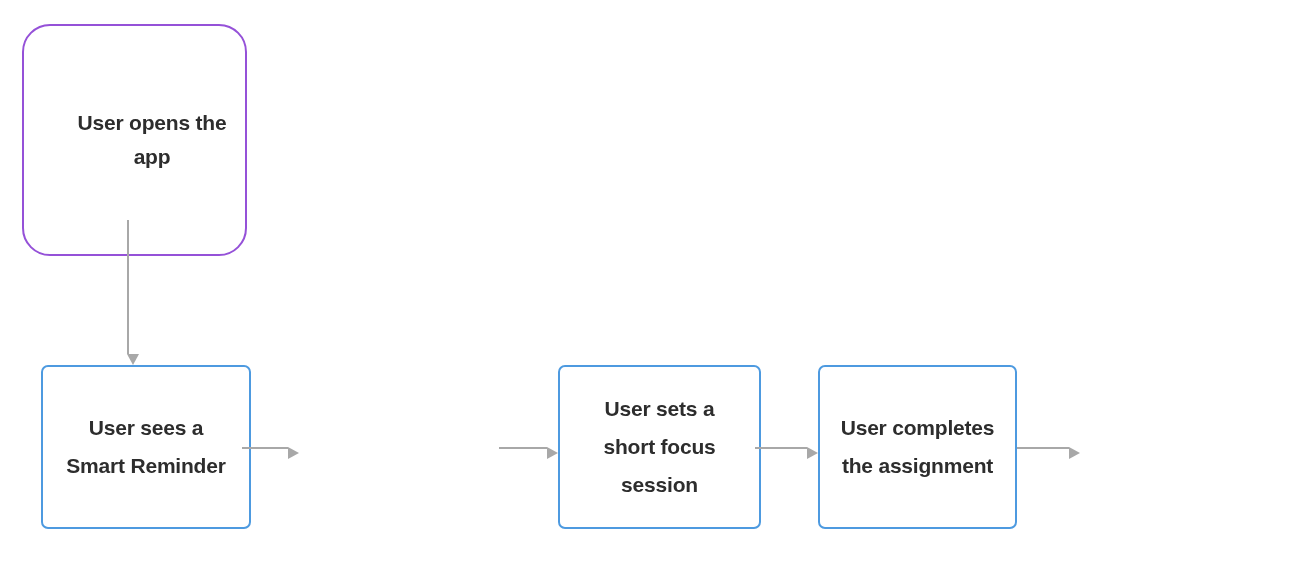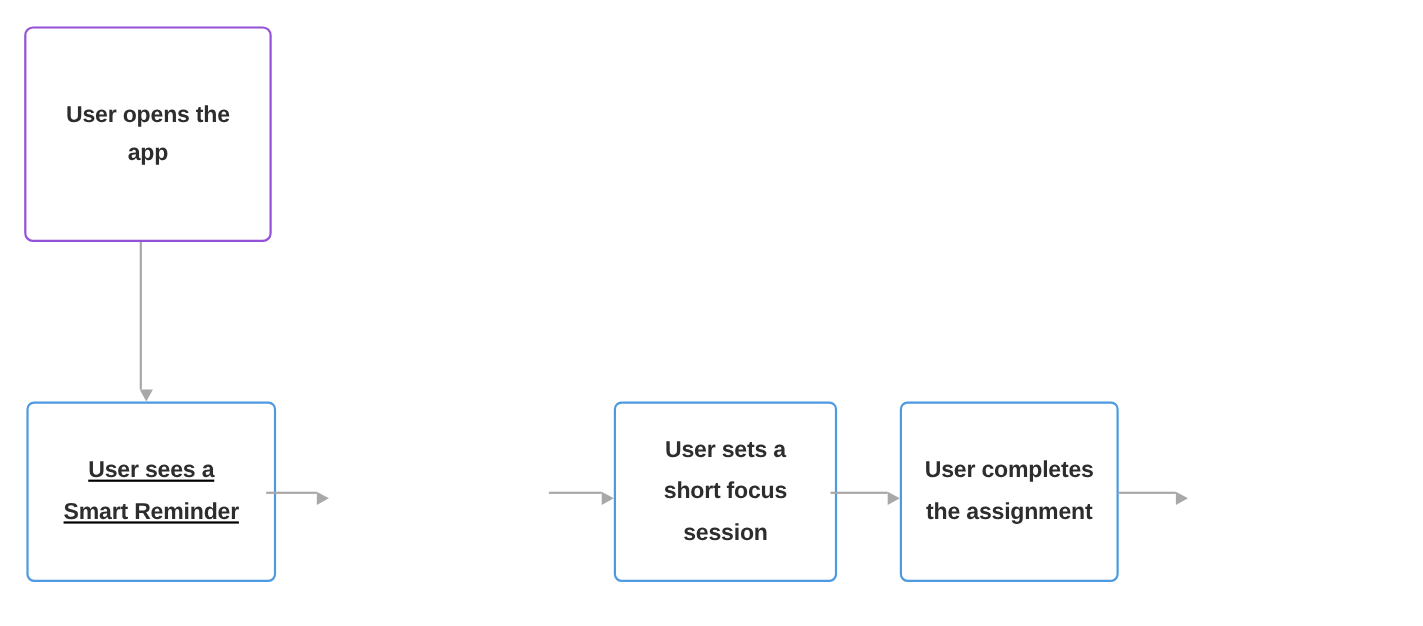--- a/index.html
+++ b/index.html
@@ -30,41 +30,42 @@
     font-weight: bold;
     color: #2d2d2d;
     letter-spacing: -0.2px;
     white-space: pre-line;
   }
   
   .node-start {
     left: 22px;
     top: 24px;
     width: 225px;
-    height: 196px;
+    height: 232px;
     border: 2.5px solid #9551d8;
-    border-radius: 8px;
+    border-radius: 28px;
+    justify-content: flex-end;
   }
   .node-start .label {
     font-size: 21px;
     line-height: 34px;
     width: 186px;
   }
   
   .node-step {
     top: 365px;
     height: 164px;
     border: 2.5px solid #4d9ae0;
     border-radius: 7px;
   }
   .node-step .label {
     font-size: 21px;
     line-height: 38px;
   }
-  .node-step-1 { left: 24px;   width: 227px; text-decoration: underline; }
+  .node-step-1 { left: 41px;   width: 210px; }
   .node-step-2 { left: 299px;  width: 200px; }
   .node-step-3 { left: 558px;  width: 203px; }
   .node-step-4 { left: 818px;  width: 199px; }
   .node-step-5 { left: 1080px; width: 190px; }
   .node-step-1 .label { width: 168px; }
   .node-step-2 .label { width: 166px; }
   .node-step-3 .label { width: 156px; }
   .node-step-4 .label { width: 172px; }
   .node-step-5 .label { width: 168px; }
 

